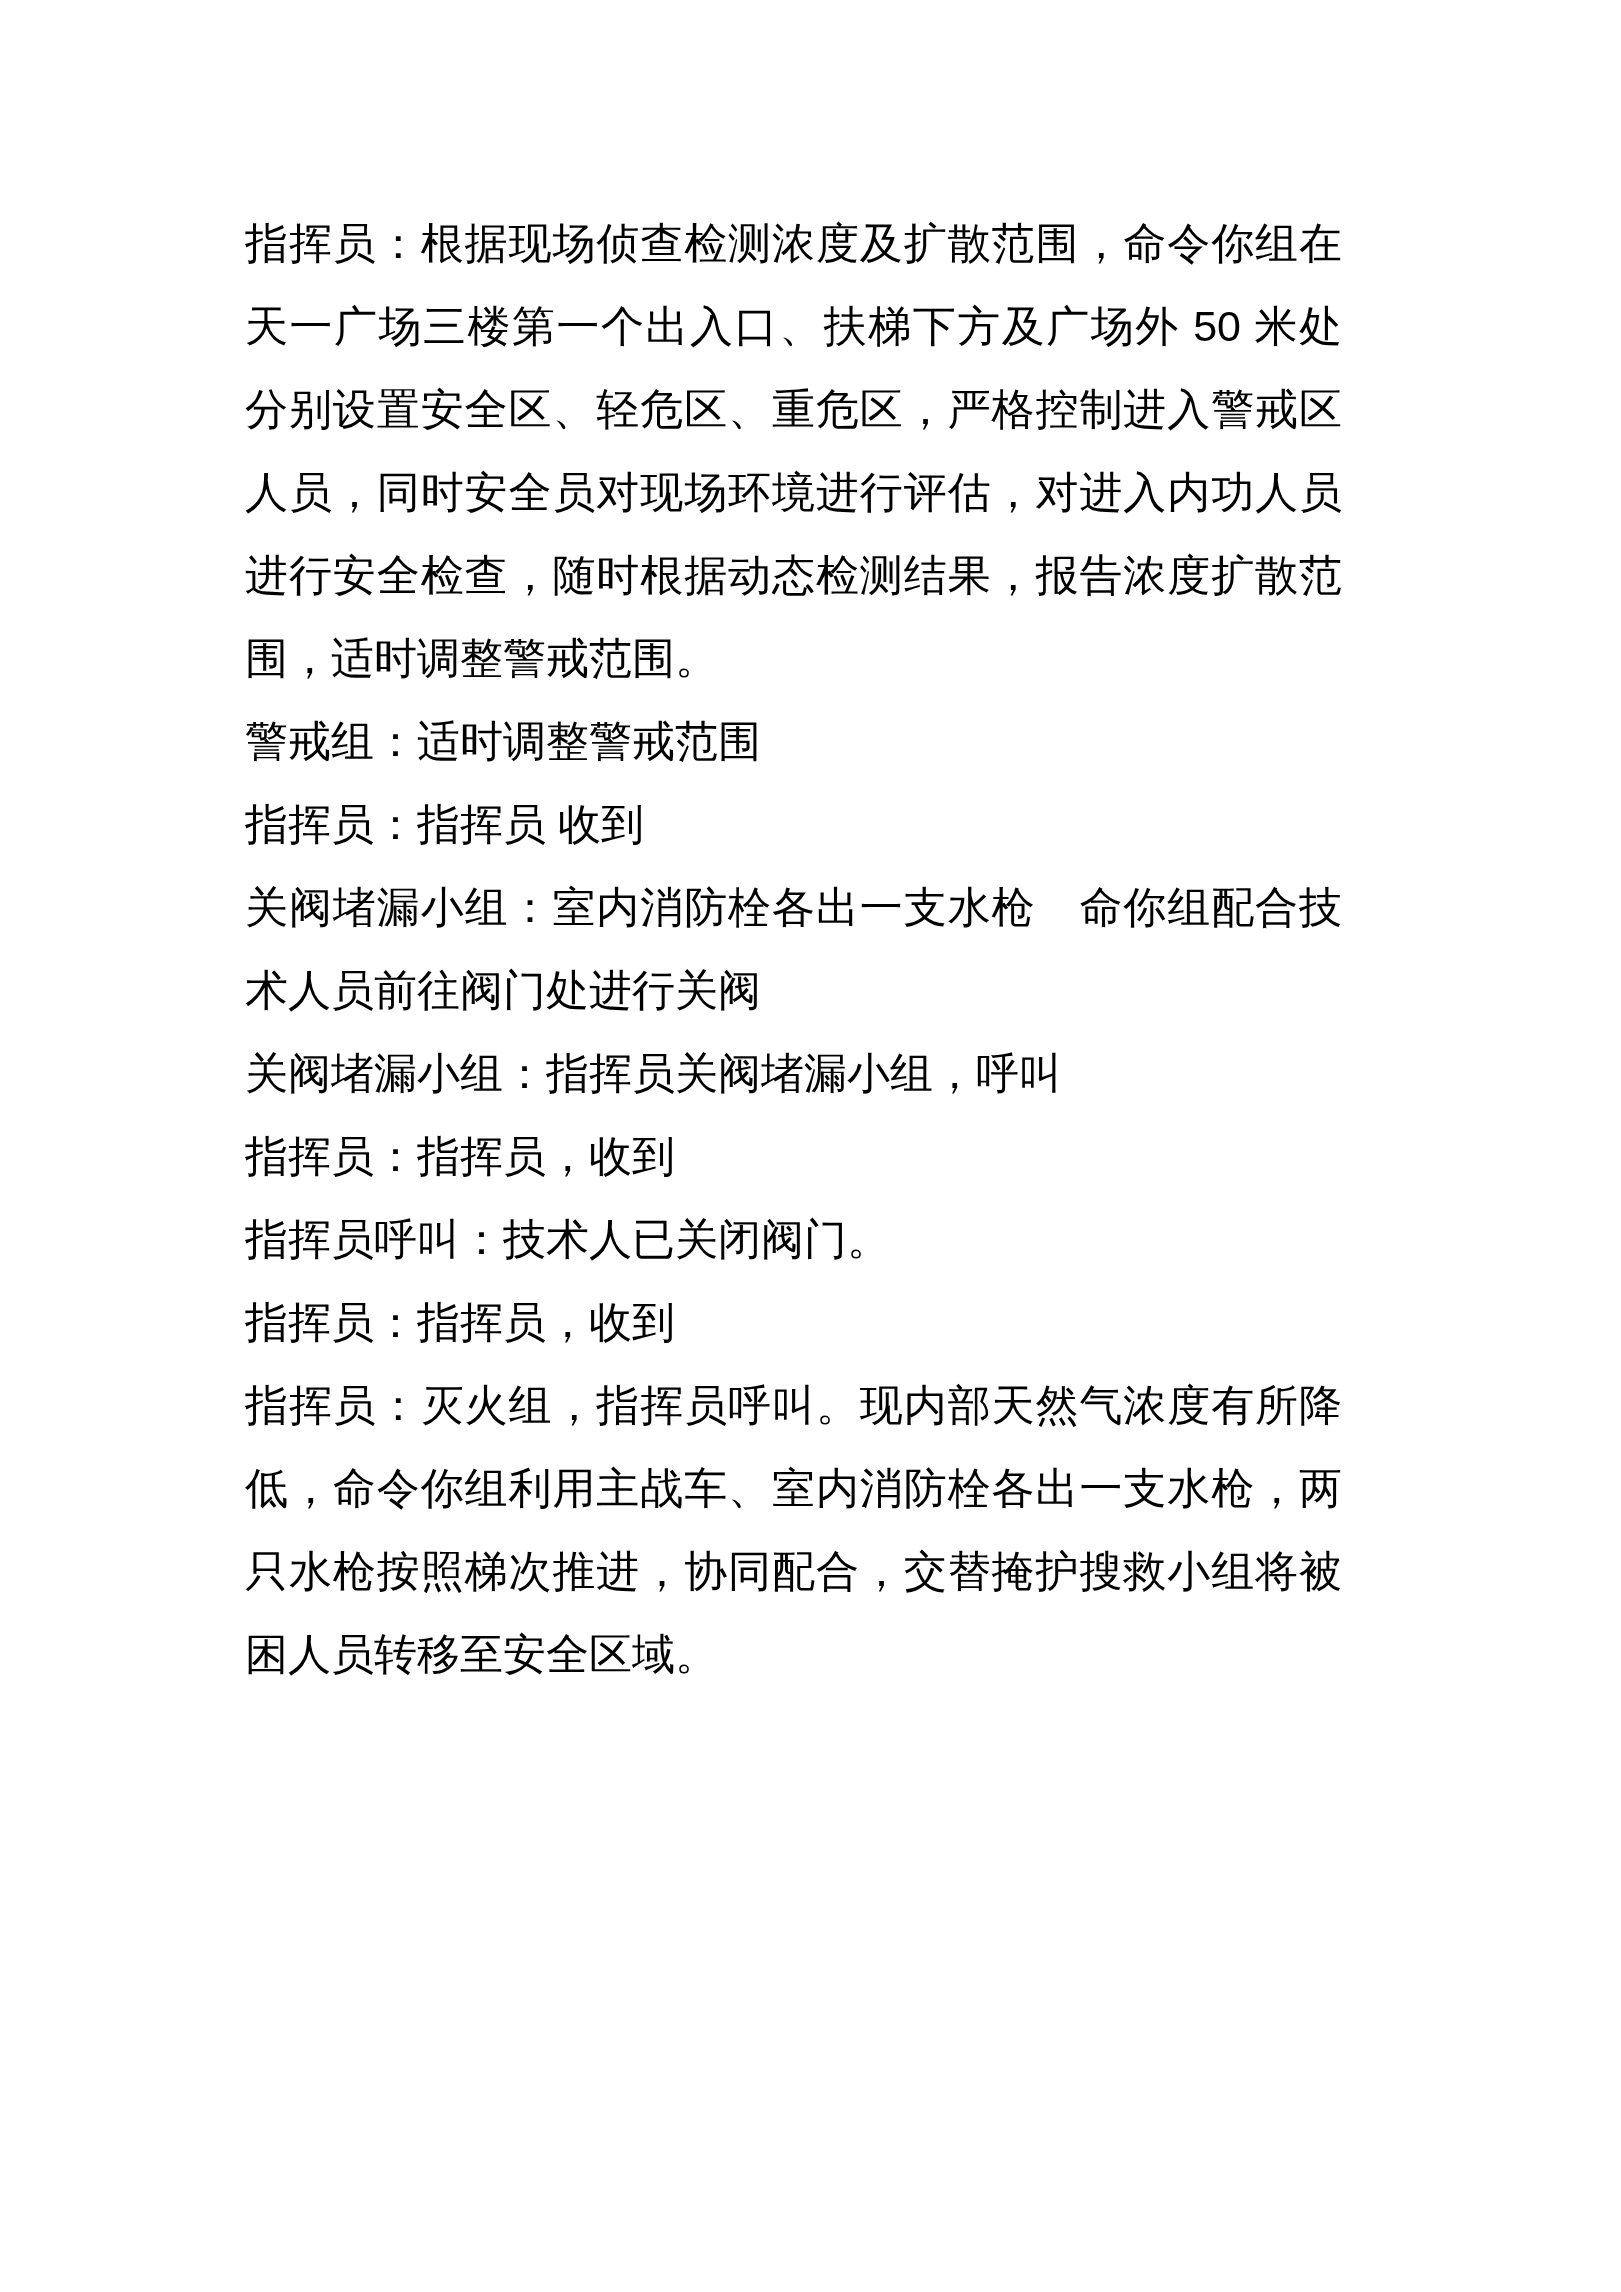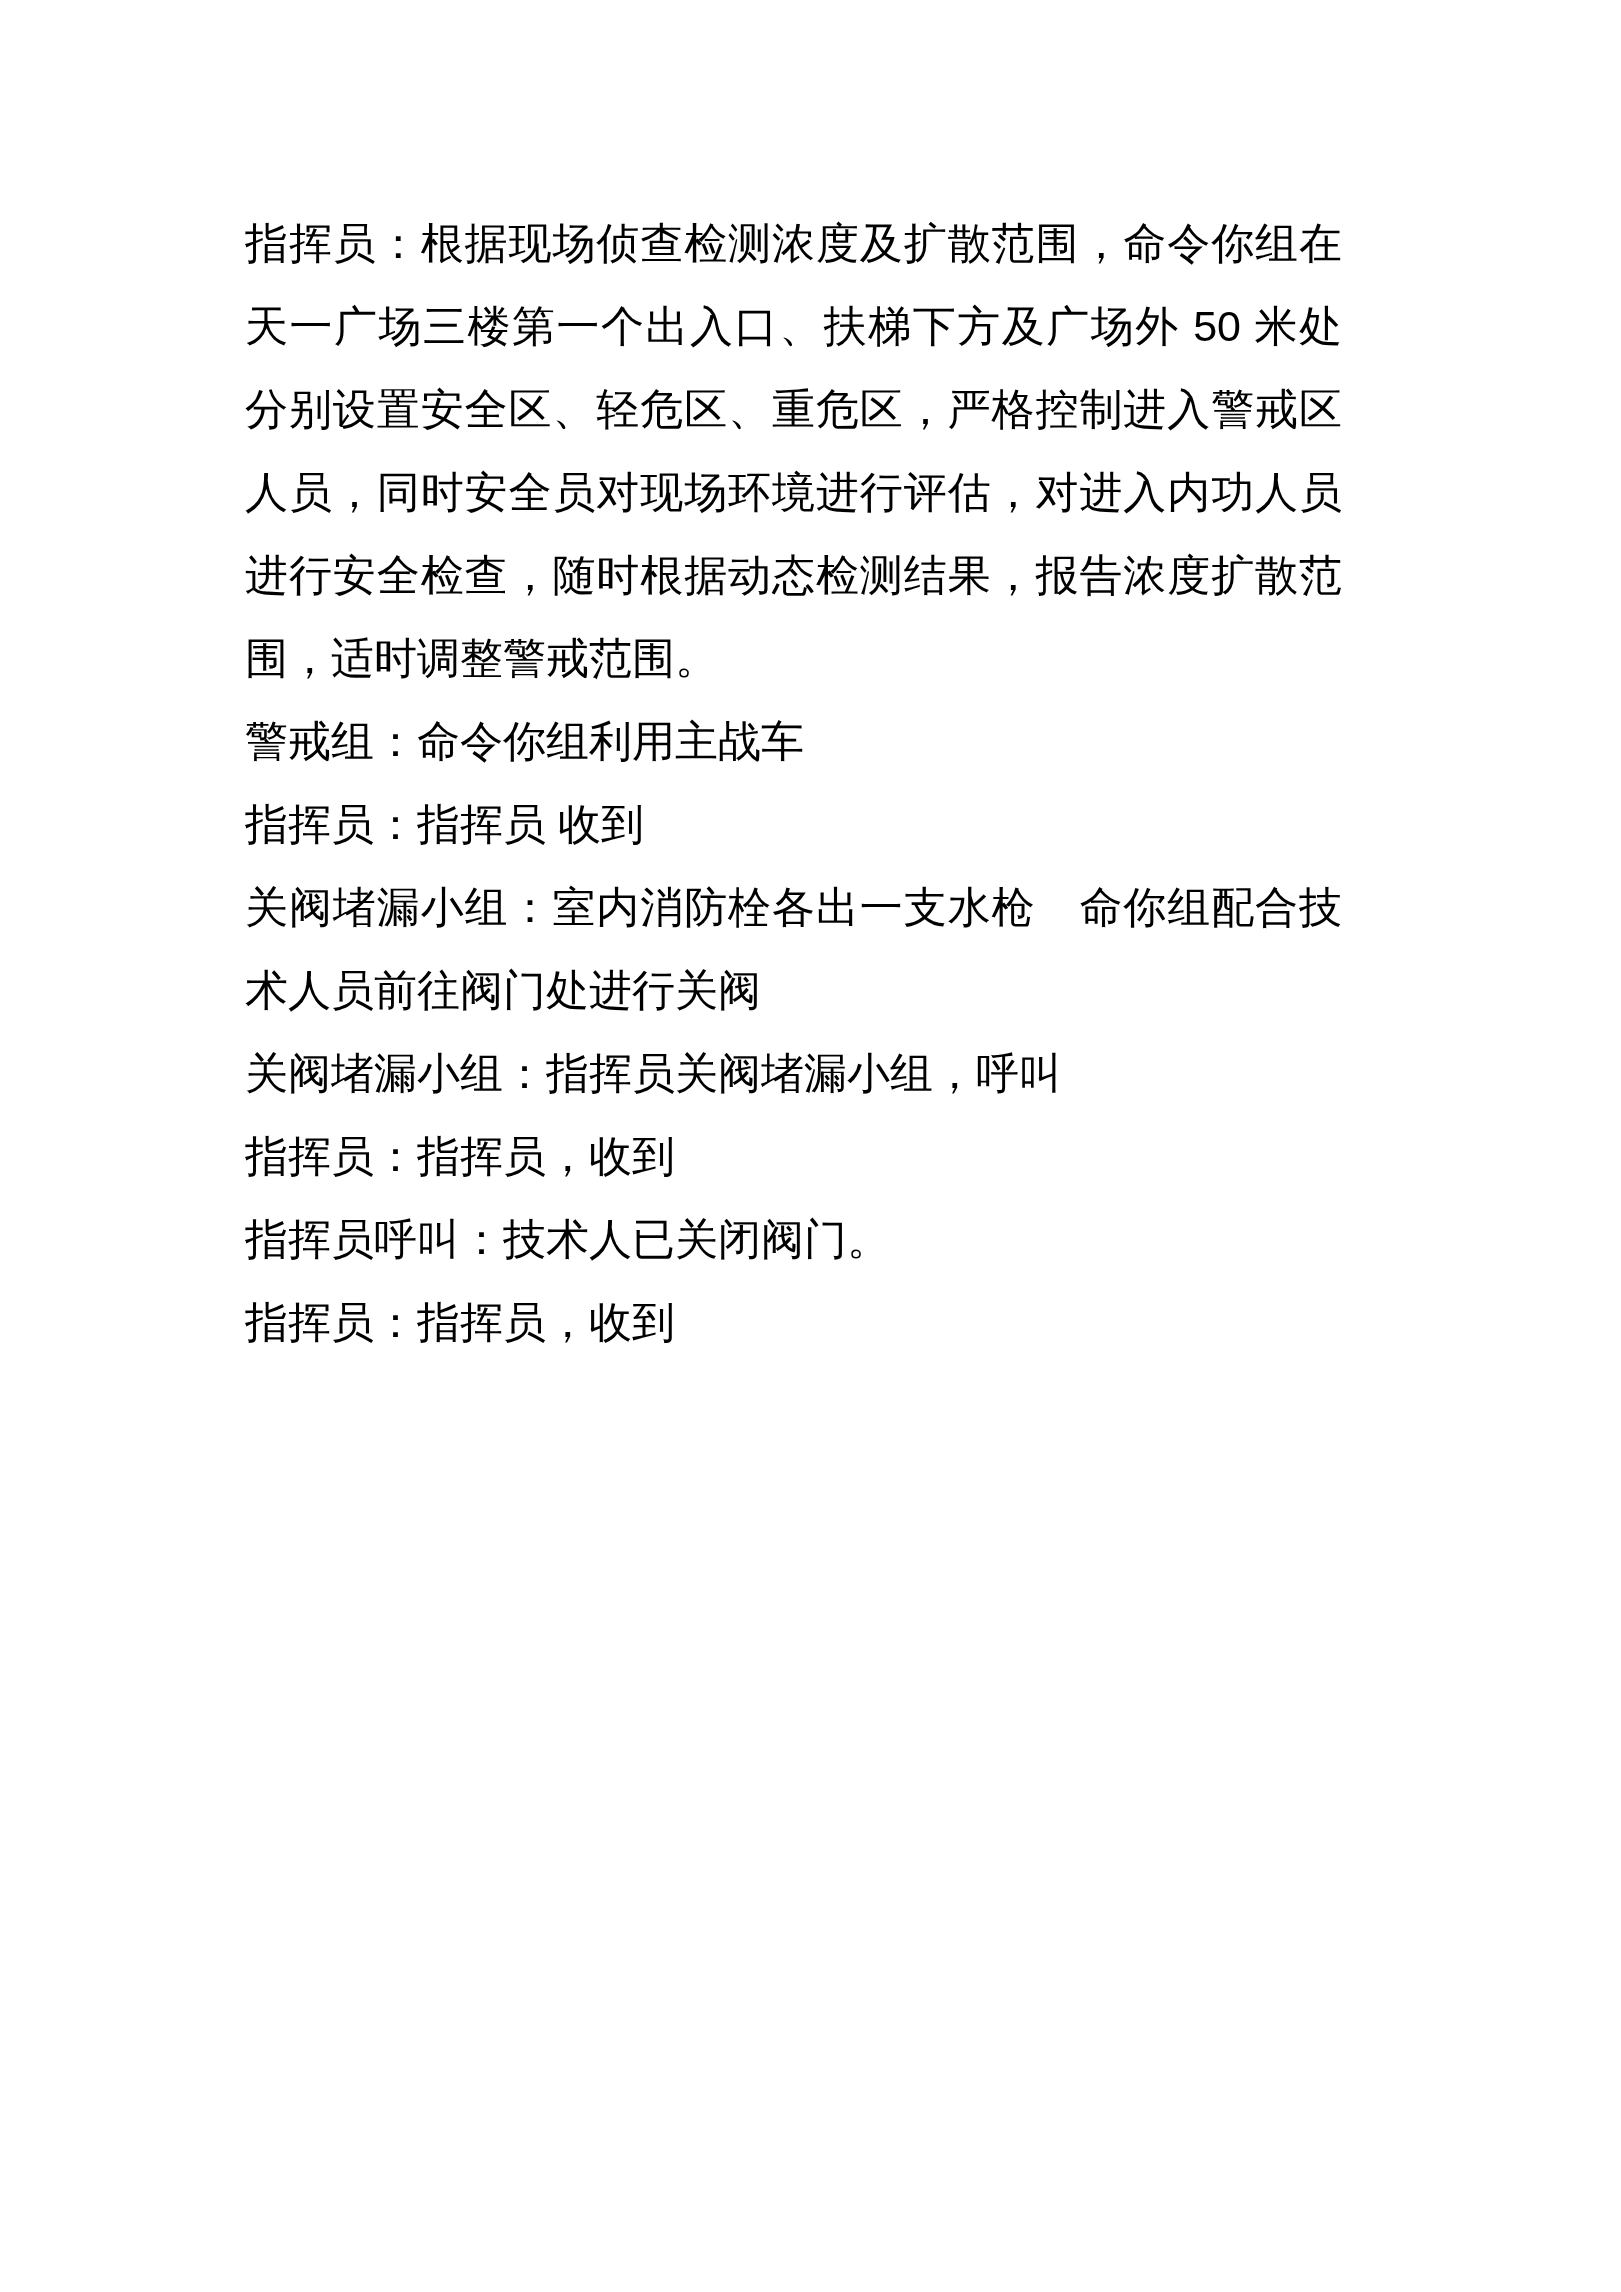--- a/index.html
+++ b/index.html
@@ -30,21 +30,22 @@
     text-justify: inter-ideograph;
     word-break: break-all;
     color: #000000;
   }
 </style>
 </head>
 <body>
 
 <div class="page">
   <p class="para">指挥员：根据现场侦查检测浓度及扩散范围，命令你组在天一广场三楼第一个出入口、扶梯下方及广场外 50 米处分别设置安全区、轻危区、重危区，严格控制进入警戒区人员，同时安全员对现场环境进行评估，对进入内功人员进行安全检查，随时根据动态检测结果，报告浓度扩散范围，适时调整警戒范围。</p>
-  <p class="para">警戒组：命令你组利用主战车</p>
+  <p class="para">警戒组：适时调整警戒范围</p>
   <p class="para">指挥员：指挥员 收到</p>
   <p class="para">关阀堵漏小组：室内消防栓各出一支水枪　命你组配合技术人员前往阀门处进行关阀</p>
   <p class="para">关阀堵漏小组：指挥员关阀堵漏小组，呼叫</p>
   <p class="para">指挥员：指挥员，收到</p>
   <p class="para">指挥员呼叫：技术人已关闭阀门。</p>
   <p class="para">指挥员：指挥员，收到</p>
+  <p class="para">指挥员：灭火组，指挥员呼叫。现内部天然气浓度有所降低，命令你组利用主战车、室内消防栓各出一支水枪，两只水枪按照梯次推进，协同配合，交替掩护搜救小组将被困人员转移至安全区域。</p>
 </div>
 
 
 </body></html>

